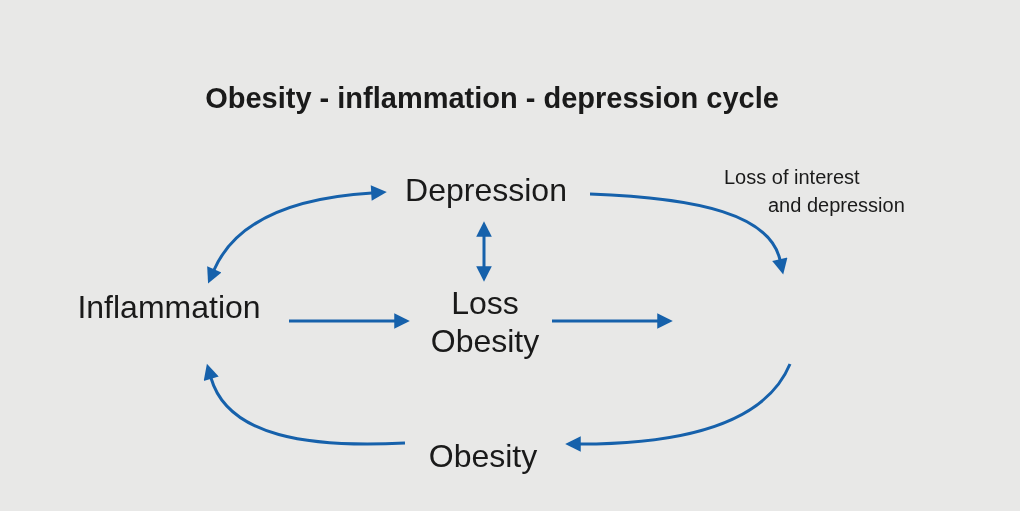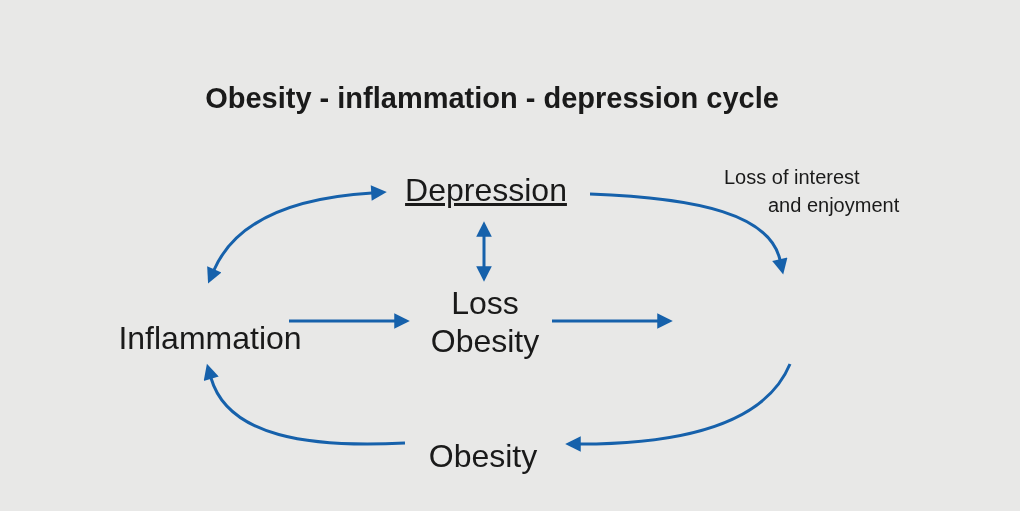--- a/index.html
+++ b/index.html
@@ -79,28 +79,28 @@
 
     <path class="edge" d="M 590 194 C 700 198, 770 215, 780 260" marker-end="url(#ahEnd)"></path>
 
     <path class="edge" d="M 790 364 Q 757 444 580 444" marker-end="url(#ahEnd)"></path>
 
     <path class="edge" d="M 405 443 C 310 448, 228 437, 211 378" marker-end="url(#ahEnd)"></path>
   </svg>
 
   <div class="label title" style="left:492px; top:98px;">Obesity - inflammation - depression cycle</div>
 
-  <div class="label node" style="left:486px; top:190px;text-decoration:underline;">Depression</div>
+  <div class="label node" style="left:486px; top:190px;">Depression</div>
 
   <div class="annotation">
     <span class="line1">Loss of interest</span>
-    <span class="line2">and enjoyment</span>
+    <span class="line2">and depression</span>
   </div>
 
-  <div class="label node" style="left:169px; top:338px;margin-left:41px;">Inflammation</div>
+  <div class="label node" style="left:169px; top:307px;">Inflammation</div>
 
   <div class="label node" style="left:485px; top:322px;">
     <span>Loss</span>
     <span>Obesity</span>
   </div>
 
 
   <div class="label node" style="left:483px; top:456px;">Obesity</div>
 
 </div>

